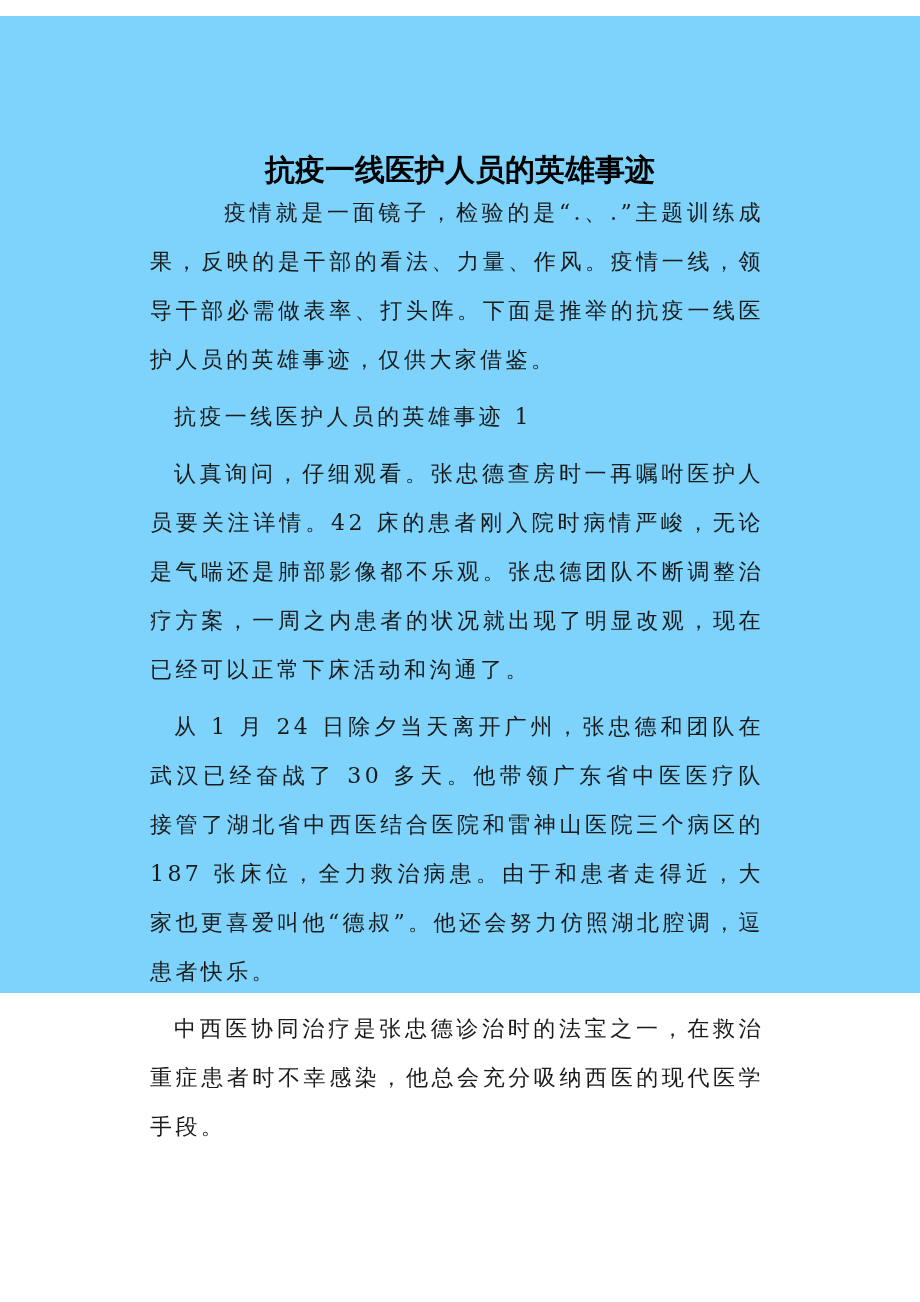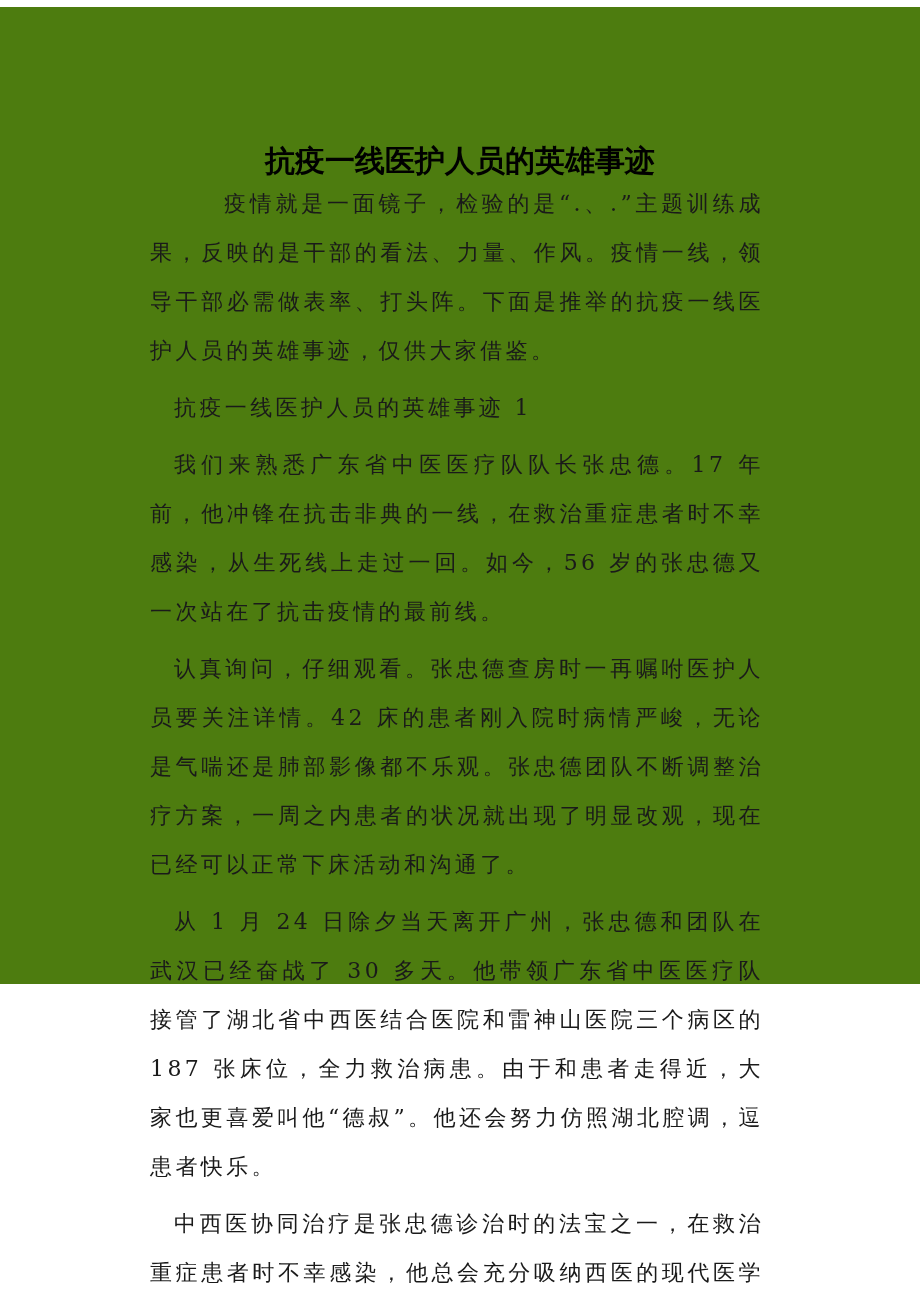--- a/index.html
+++ b/index.html
@@ -10,24 +10,24 @@
     body {
       width: 920px;
       height: 1302px;
       position: relative;
       overflow: hidden;
       color: #111111;
     }
     .page {
       position: absolute;
       left: 0;
-      top: 7px;
+      top: 16px;
       width: 920px;
       height: 977px;
-      background: #4d7c0f;
+      background: #7dd3fc;
     }
     .doc-title {
       position: absolute;
       left: 0;
       width: 920px;
       top: 112px;
       text-align: center;
       font-family: "DejaVu Sans", "Liberation Sans", sans-serif;
       font-weight: bold;
       font-size: 30px;
@@ -64,18 +64,17 @@
   </style>
 </head>
 <body>
 
 <div class="page">
   <h1 class="doc-title">抗疫一线医护人员的英雄事迹</h1>
 
   <div class="body-text">
     <p class="para intro">疫情就是一面镜子，检验的是“.、.”主题训练成果，反映的是干部的看法、力量、作风。疫情一线，领导干部必需做表率、打头阵。下面是推举的抗疫一线医护人员的英雄事迹，仅供大家借鉴。</p>
     <p class="para subhead">抗疫一线医护人员的英雄事迹 1</p>
-    <p class="para indent">我们来熟悉广东省中医医疗队队长张忠德。17 年前，他冲锋在抗击非典的一线，在救治重症患者时不幸感染，从生死线上走过一回。如今，56 岁的张忠德又一次站在了抗击疫情的最前线。</p>
     <p class="para indent">认真询问，仔细观看。张忠德查房时一再嘱咐医护人员要关注详情。42 床的患者刚入院时病情严峻，无论是气喘还是肺部影像都不乐观。张忠德团队不断调整治疗方案，一周之内患者的状况就出现了明显改观，现在已经可以正常下床活动和沟通了。</p>
     <p class="para indent">从 1 月 24 日除夕当天离开广州，张忠德和团队在武汉已经奋战了 30 多天。他带领广东省中医医疗队接管了湖北省中西医结合医院和雷神山医院三个病区的 187 张床位，全力救治病患。由于和患者走得近，大家也更喜爱叫他“德叔”。他还会努力仿照湖北腔调，逗患者快乐。</p>
     <p class="para indent">中西医协同治疗是张忠德诊治时的法宝之一，在救治重症患者时不幸感染，他总会充分吸纳西医的现代医学手段。</p>
   </div>
 </div>
 
 </body></html>

